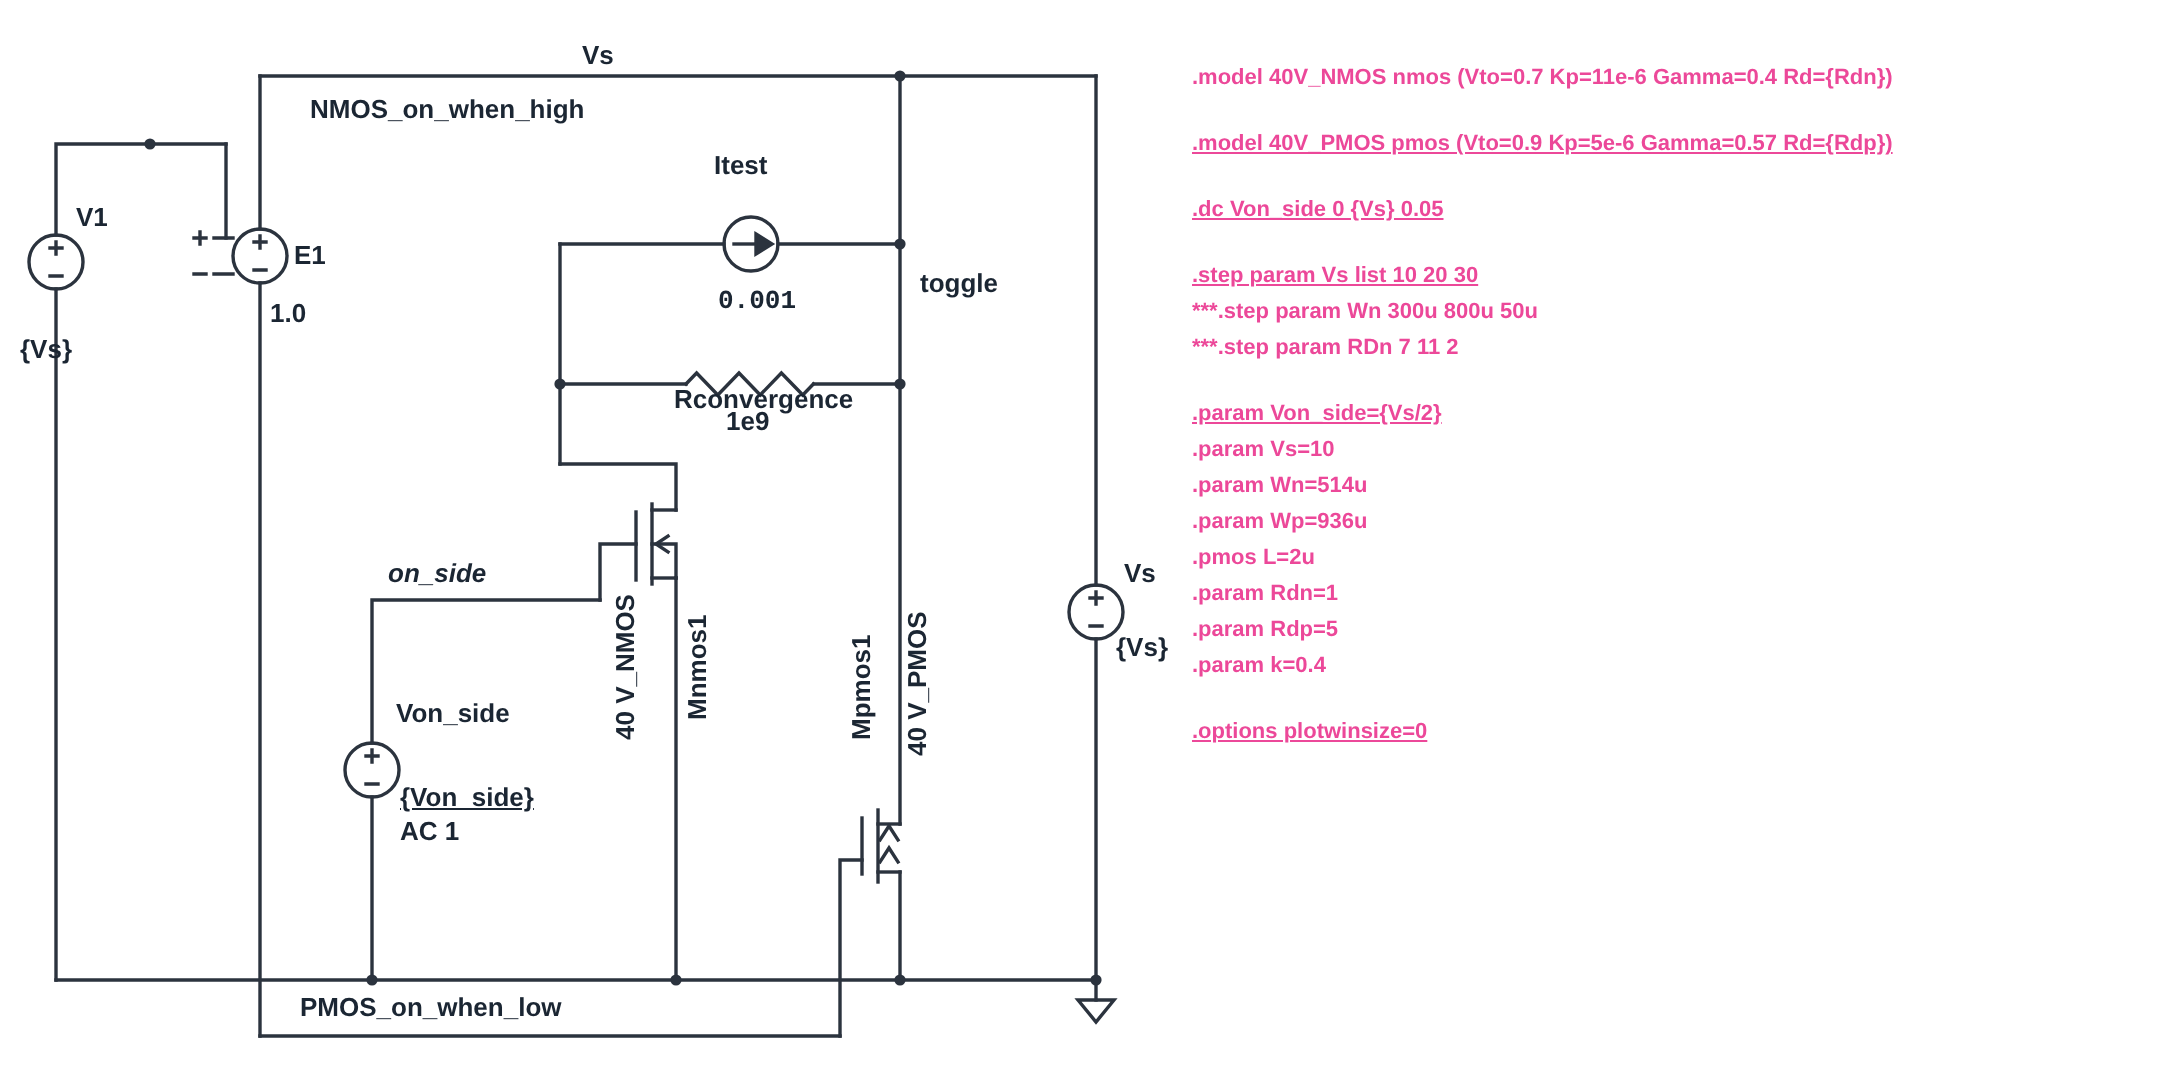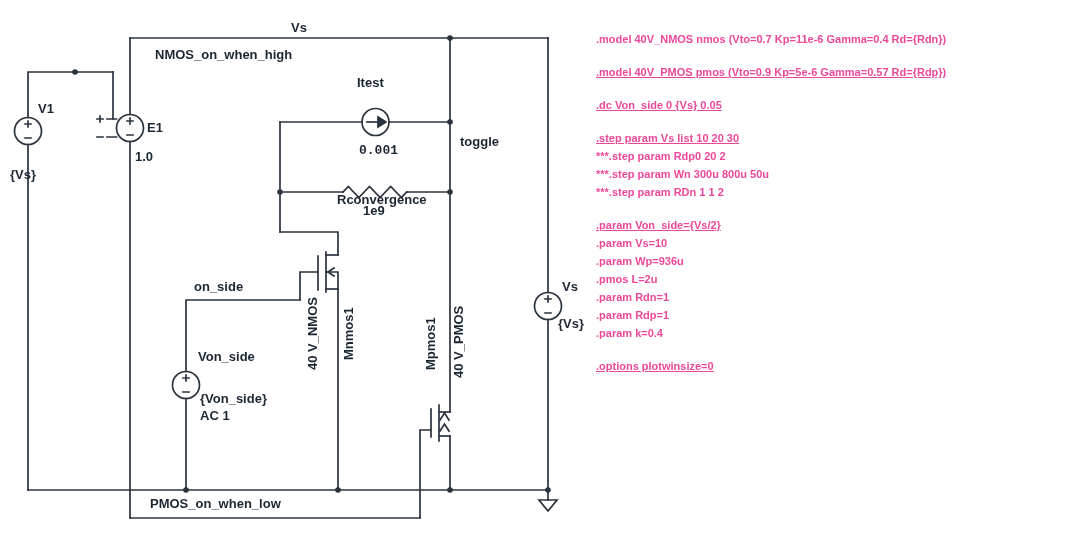--- a/index.html
+++ b/index.html
@@ -113,54 +113,54 @@
       <circle cx="186" cy="490" r="2.8"></circle>
       <circle cx="338" cy="490" r="2.8"></circle>
       <circle cx="450" cy="490" r="2.8"></circle>
       <circle cx="548" cy="490" r="2.8"></circle>
     </g>
   </svg>
 
   <div class="lbl" style="left:291px; top:20px;">Vs</div>
   <div class="lbl" style="left:155px; top:47px;">NMOS_on_when_high</div>
   <div class="lbl" style="left:460px; top:96px;margin-top:38px;">toggle</div>
-  <div class="lbl" style="left:194px; top:279px;">on_side</div>
+  <div class="lbl" style="left:194px; top:279px;font-style:italic;">on_side</div>
   <div class="lbl" style="left:150px; top:496px;">PMOS_on_when_low</div>
 
   <div class="lbl" style="left:38px;  top:101px;text-align:center;">V1</div>
   <div class="lbl" style="left:10px;  top:167px;">{Vs}</div>
   <div class="lbl" style="left:147px; top:110px;margin-top:10px;">E1</div>
   <div class="lbl" style="left:135px; top:149px;">1.0</div>
   <div class="lbl" style="left:357px; top:75px;">Itest</div>
   <div class="lbl" style="left:359px; top:143px;font-family:Liberation Mono, monospace;">0.001</div>
   <div class="lbl" style="left:337px; top:163px;margin-top:29px;">Rconvergence</div>
   <div class="lbl" style="left:363px; top:203px;">1e9</div>
 
   <div class="lbl vert" style="left:305px; top:370px;">40 V_NMOS</div>
   <div class="lbl vert" style="left:341px; top:360px;">Mnmos1</div>
   <div class="lbl vert" style="left:423px; top:370px;">Mpmos1</div>
   <div class="lbl vert" style="left:451px; top:378px;">40 V_PMOS</div>
 
   <div class="lbl" style="left:198px; top:349px;">Von_side</div>
-  <div class="lbl" style="left:200px; top:391px;">{Von_side}</div>
+  <div class="lbl" style="left:200px; top:391px;text-decoration:underline;">{Von_side}</div>
   <div class="lbl" style="left:200px; top:408px;">AC 1</div>
   <div class="lbl" style="left:562px; top:279px;">Vs</div>
   <div class="lbl" style="left:558px; top:316px;">{Vs}</div>
 
   <div class="directives">
     <div class="dir-line">.model 40V_NMOS nmos (Vto=0.7 Kp=11e-6 Gamma=0.4 Rd={Rdn})</div>
     <div class="dir-line gap">.model 40V_PMOS pmos (Vto=0.9 Kp=5e-6 Gamma=0.57 Rd={Rdp})</div>
     <div class="dir-line gap">.dc Von_side 0 {Vs} 0.05</div>
     <div class="dir-line gap">.step param Vs list 10 20 30</div>
-    <div class="dir-line">***.step param Rdp0 20 2</div>
     <div class="dir-line">***.step param Wn 300u 800u 50u</div>
-    <div class="dir-line">***.step param RDn 1 1 2</div>
+    <div class="dir-line">***.step param RDn 7 11 2</div>
     <div class="dir-line gap">.param Von_side={Vs/2}</div>
     <div class="dir-line">.param Vs=10</div>
+    <div class="dir-line">.param Wn=514u</div>
     <div class="dir-line">.param Wp=936u</div>
     <div class="dir-line">.pmos L=2u</div>
     <div class="dir-line">.param Rdn=1</div>
-    <div class="dir-line">.param Rdp=1</div>
+    <div class="dir-line">.param Rdp=5</div>
     <div class="dir-line">.param k=0.4</div>
     <div class="dir-line gap">.options plotwinsize=0</div>
   </div>
 
 </div>
 
 </body></html>

